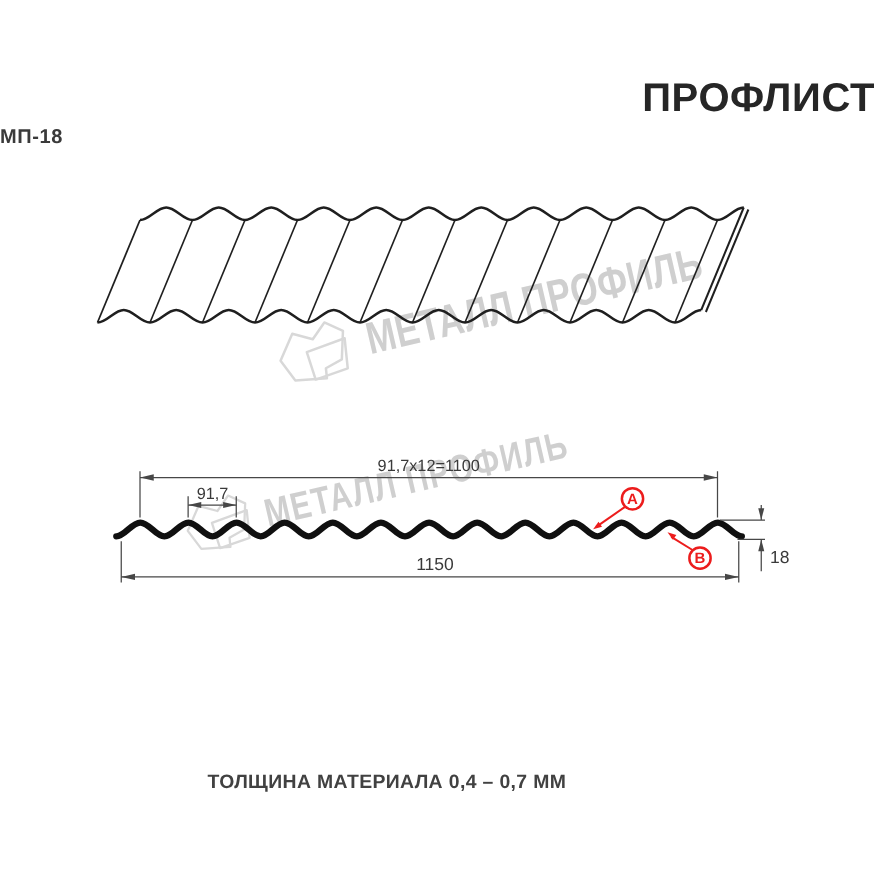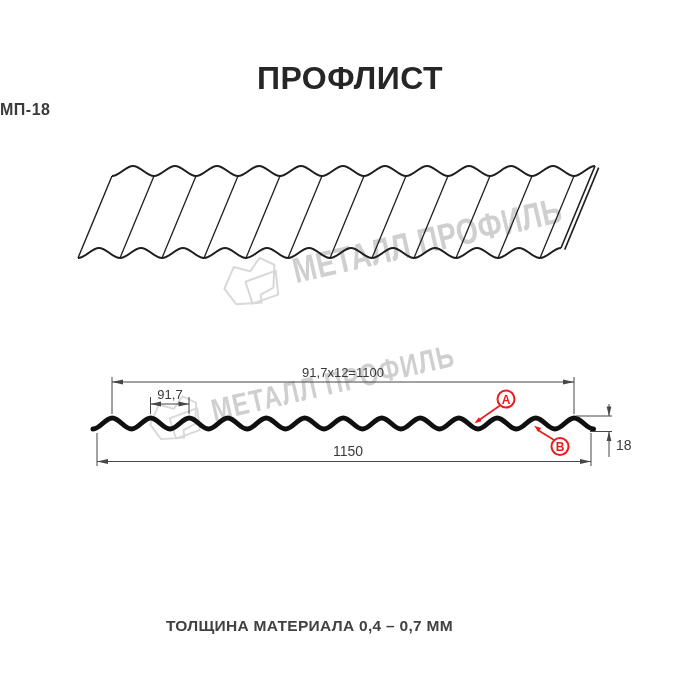--- a/index.html
+++ b/index.html
@@ -1,21 +1,21 @@
 <!DOCTYPE html>
 <html><head>
 <meta charset="utf-8">
 <style>
   html,body{margin:0;padding:0;}
   body{
     width:700px;height:700px;position:relative;background:#ffffff;
     font-family:"Liberation Sans", sans-serif;overflow:hidden;
   }
   .page-title{
-    position:absolute;top:60px;left:0;width:700px;text-align:center;
+    position:absolute;top:60px;left:0;width:700px;text-align:right;
     font-size:32px;font-weight:700;letter-spacing:0.5px;color:#262626;
   }
   .page-subtitle{
     position:absolute;top:101px;left:0;width:700px;
     font-size:16px;font-weight:700;letter-spacing:0.5px;color:#3a3a3a;
   }
   .footer-note{
     position:absolute;top:617px;left:0;width:619px;text-align:center;
     font-size:15.5px;font-weight:700;letter-spacing:0.3px;color:#414141;
   }

